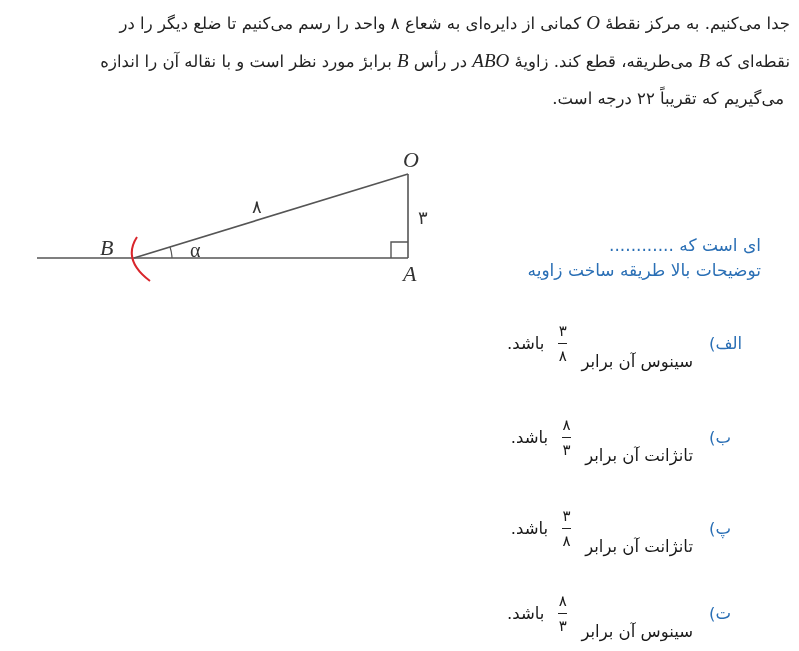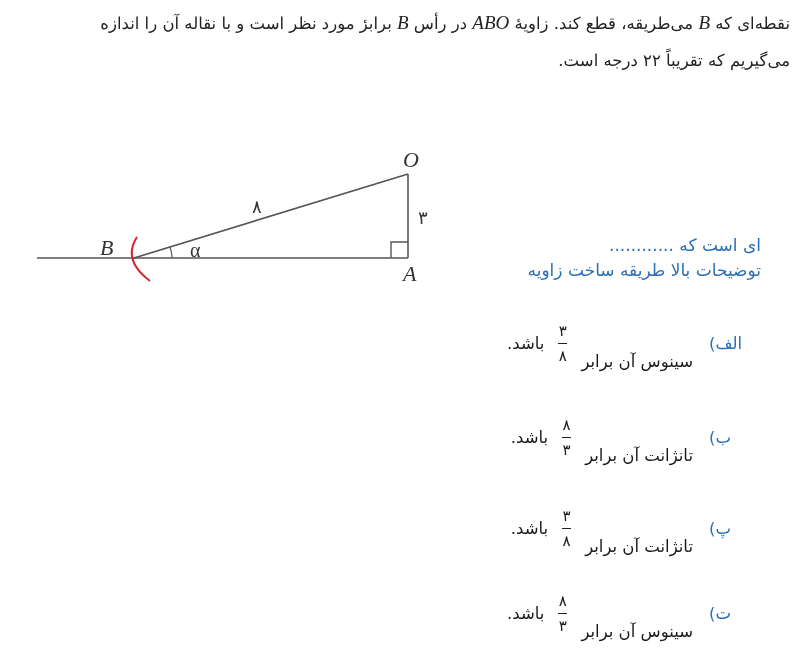--- a/index.html
+++ b/index.html
@@ -34,22 +34,23 @@
       display: inline-flex; flex-direction: column; align-items: center;
       margin: 0 14px; font-size: 15px; line-height: 16px;
     }
     .frac .bar { width: 9px; height: 1px; background: #222; margin: 4px 0; }
     .option .opt-end { }
   </style>
 </head>
 <body>
 
 <div class="para">
+  <span class="line"><span>جدا می‌کنیم. به مرکز نقطهٔ </span><i>O</i><span> کمانی از دایره‌ای به شعاع ۸  واحد را رسم می‌کنیم تا ضلع دیگر را در</span></span>
   <span class="line"><span>نقطه‌ای که </span><i>B</i><span> می‌طریقه، قطع کند. زاویهٔ </span><i>ABO</i><span> در رأس </span><i>B</i><span> برابرٔ مورد نظر است و با نقاله آن را اندازه</span></span>
-  <span class="line" style="width:480px;margin-right:0;text-align:right;"><span>می‌گیریم که تقریباً ۲۲ درجه است.</span></span>
+  <span class="line" style="width:480px;margin-right:6px;text-align:right;"><span>می‌گیریم که تقریباً ۲۲ درجه است.</span></span>
 </div>
 
 <div class="diagram">
   <svg width="460" height="160" viewBox="0 0 460 160">
 
     <line x1="37" y1="123" x2="408" y2="123" stroke="#555" stroke-width="1.6"></line>
 
     <line x1="408" y1="123" x2="408" y2="39" stroke="#555" stroke-width="1.6"></line>
 
     <line x1="134" y1="123" x2="408" y2="39" stroke="#555" stroke-width="1.6"></line>

